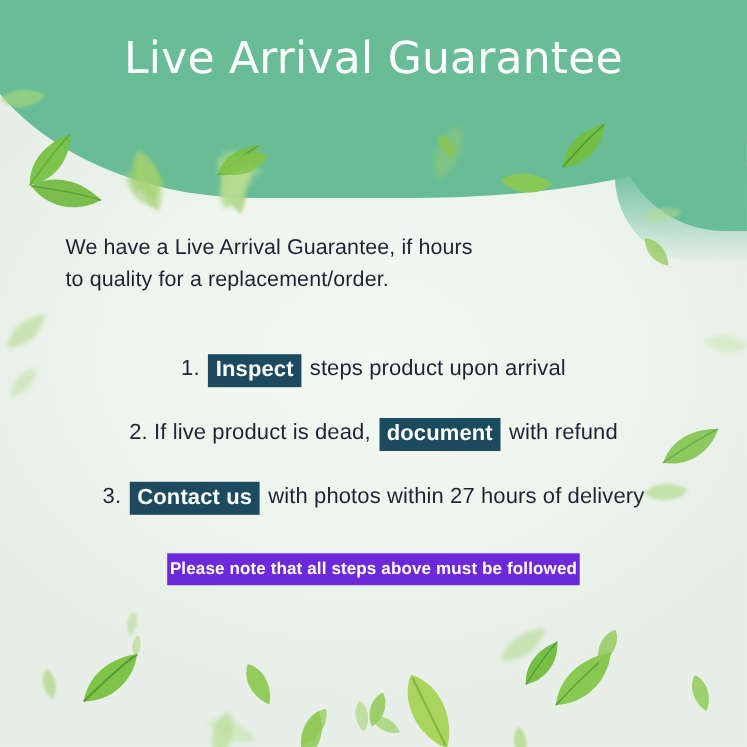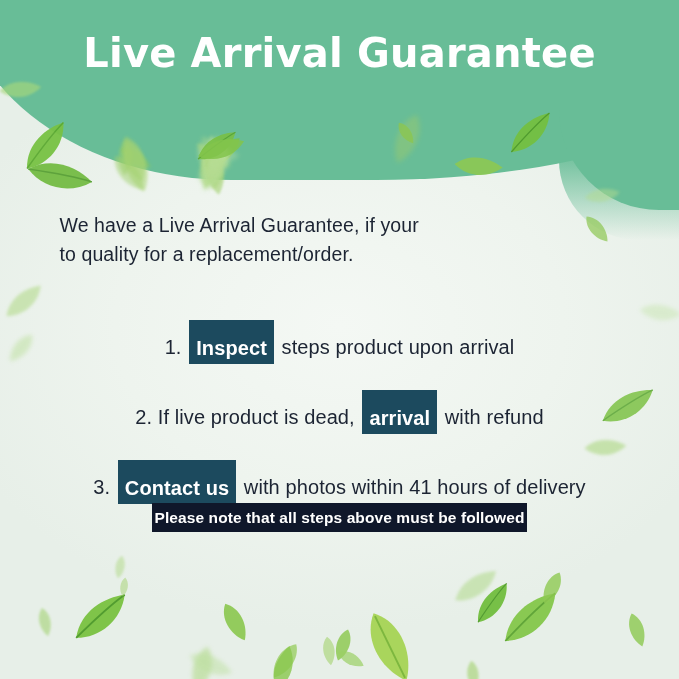--- a/index.html
+++ b/index.html
@@ -59,21 +59,21 @@
   }
 
   .title {
     position: absolute;
     left: 0;
     right: 0;
     top: 30px;
     text-align: center;
     color: #ffffff;
     font-size: 40px;
-    font-weight: bold;
+    font-weight: normal;
     letter-spacing: 0.2px;
     line-height: 1.15;
     font-family: "DejaVu Sans", sans-serif;
   }
 
   .intro {
     position: absolute;
     left: 50%;
     transform: translateX(-50%);
     top: 211px;
@@ -100,35 +100,35 @@
     line-height: 30px;
     letter-spacing: 0.1px;
     margin-bottom: 26px;
     white-space: nowrap;
   }
   .hl {
     display: inline-block;
     background: #1c4a5e;
     color: #ffffff;
     font-weight: bold;
-    padding: 16px 7px 3px 7px;
+    padding: 2px 7px 3px 7px;
     margin: 0 2px;
     line-height: 25px;
     vertical-align: -1px;
   }
 
   
   .notes {
     position: absolute;
     left: 152px;
     top: 503px;
     width: 375px;
   }
   .note-bar {
-    background: #0f172a;
+    background: #6d28d9;
     color: #ffffff;
     font-size: 15.5px;
     font-weight: bold;
     line-height: 29px;
     height: 29px;
     text-align: center;
     letter-spacing: 0.1px;
     white-space: nowrap;
     overflow: hidden;
   }
@@ -479,43 +479,43 @@
       </svg>
   </div>
 
   <div class="leaf" style="left:462px; top:660px; width:22px; height:30px; transform:rotate(-6deg); opacity:.6; filter:blur(1.2px);">
     <svg viewBox="0 0 60 100">
         <path d="M30 2 C56 26 54 70 30 98 C6 70 4 26 30 2 Z" fill="#a2d16d"></path>
       </svg>
   </div>
 
   <div class="intro">
-    <div>We have a Live Arrival Guarantee, if your</div>
+    <div>We have a Live Arrival Guarantee, if hours</div>
     <div>to quality for a replacement/order.</div>
   </div>
 
   <div class="steps">
 
     <div class="step">
       <span>1.</span>
       <span class="hl">Inspect</span>
       <span>steps product upon arrival</span>
     </div>
 
     <div class="step">
       <span>2.</span>
       <span>If live product is dead,</span>
-      <span class="hl">arrival</span>
+      <span class="hl">document</span>
       <span>with refund</span>
     </div>
 
     <div class="step">
       <span>3.</span>
       <span class="hl">Contact us</span>
-      <span>with photos within 41 hours of delivery</span>
+      <span>with photos within 27 hours of delivery</span>
     </div>
 
   </div>
 
   <div class="notes">
     <div class="note-bar">Please note that all steps above must be followed</div>
   </div>
 
 </div>
 

